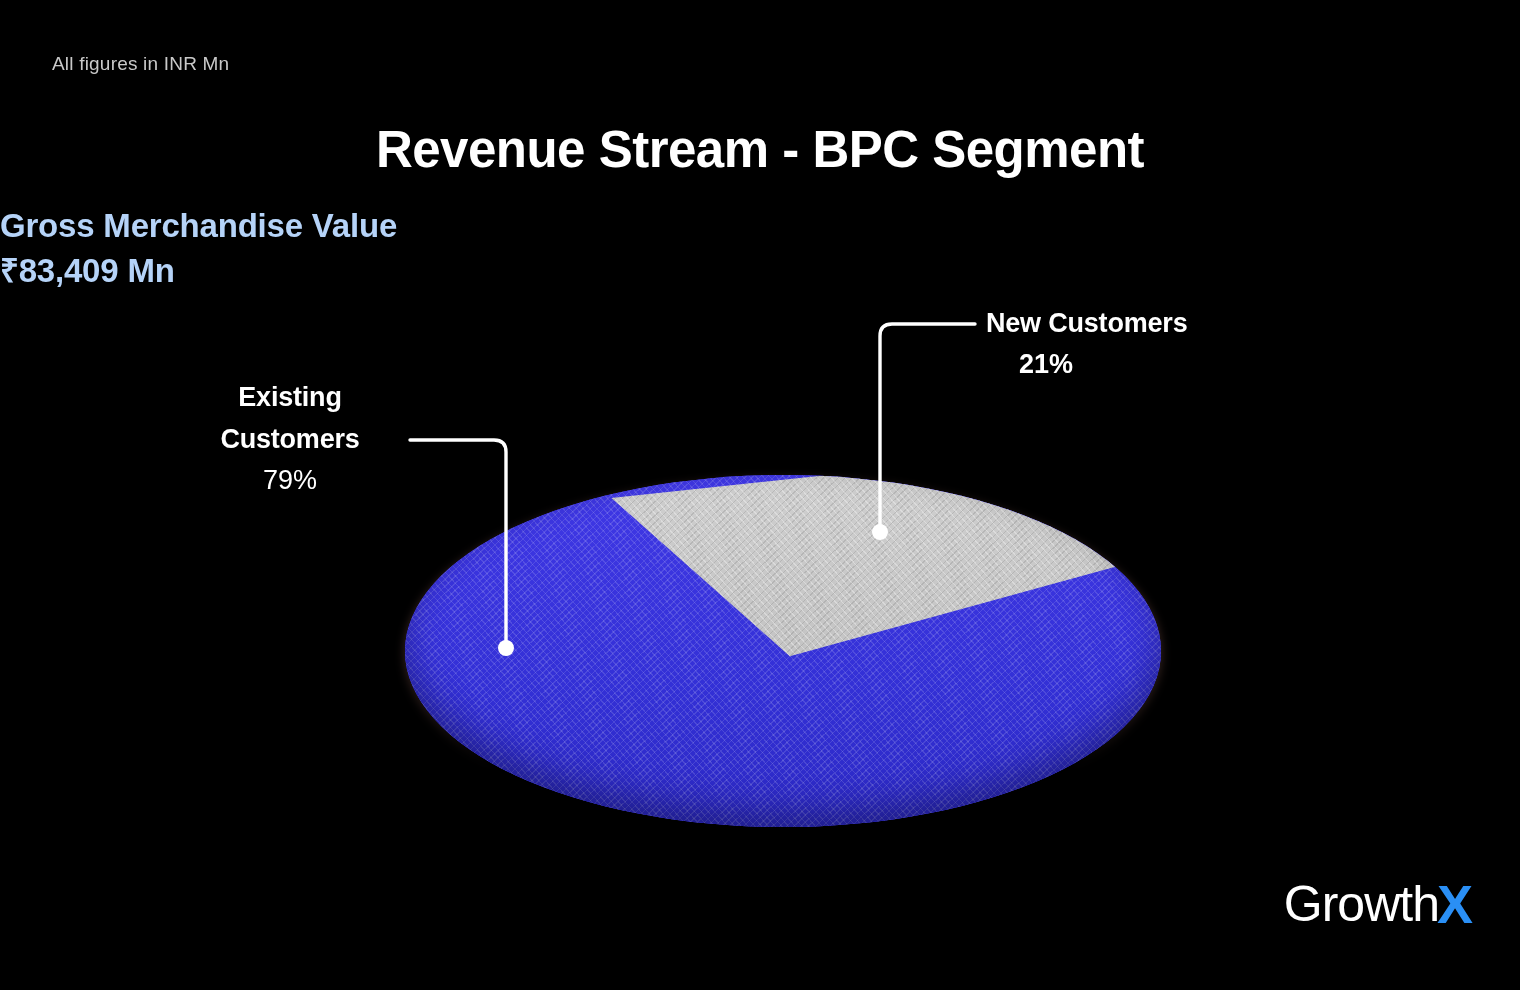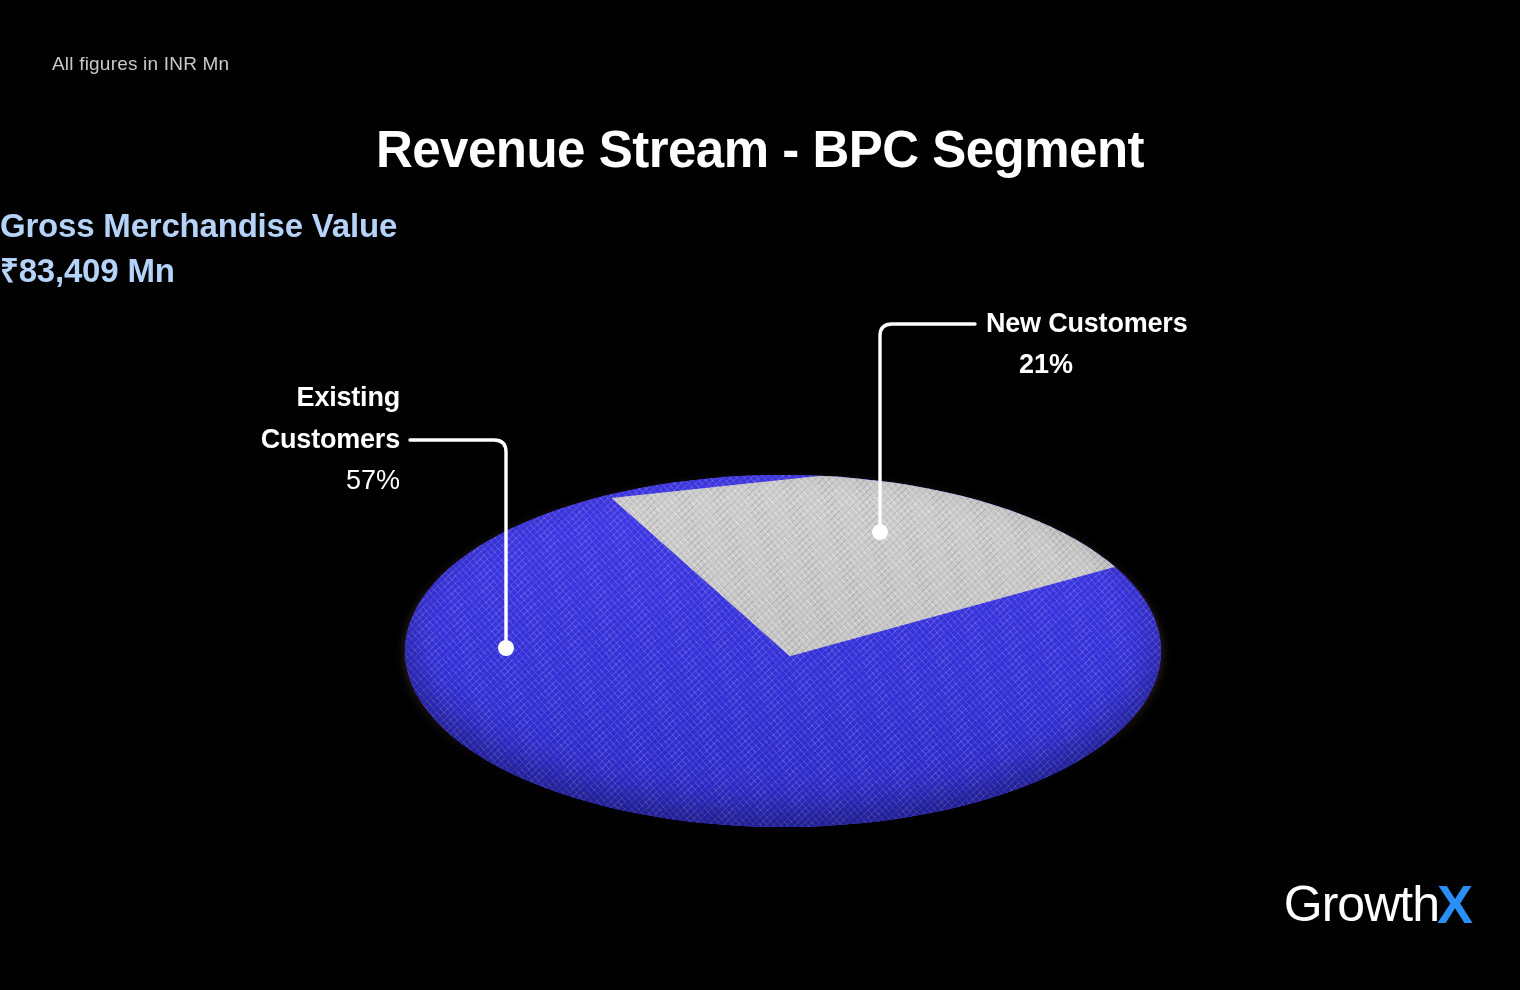--- a/index.html
+++ b/index.html
@@ -148,21 +148,21 @@
   }
   .callout .pct {
     font-size: 27px;
     line-height: 40px;
     font-weight: 400;
   }
   .callout-existing {
     left: 180px;
     top: 376px;
     width: 220px;
-    text-align: right;
+    text-align: center;
   }
   .callout-new {
     left: 986px;
     top: 302px;
     width: 300px;
     text-align: left;
   }
   .callout-new .pct {
     display: block;
     width: 120px;
@@ -218,21 +218,21 @@
     <path d="M 410 440 H 494 Q 506 440 506 452 V 641" fill="none" stroke="#ffffff" stroke-width="3.4" stroke-linecap="round"></path>
     <circle cx="506" cy="648" r="8" fill="#ffffff"></circle>
 
     <path d="M 975 324 H 892 Q 880 324 880 336 V 525" fill="none" stroke="#ffffff" stroke-width="3.4" stroke-linecap="round"></path>
     <circle cx="880" cy="532" r="8" fill="#ffffff"></circle>
   </svg>
 
   <div class="callout callout-existing">
     <div class="name">Existing
 Customers</div>
-    <div class="pct">57%</div>
+    <div class="pct">79%</div>
   </div>
 
   <div class="callout callout-new">
     <div class="name">New Customers</div>
     <div class="pct">21%</div>
   </div>
 
   <div class="logo">
     <span class="growth">Growth</span>
     <span class="x">X</span>

